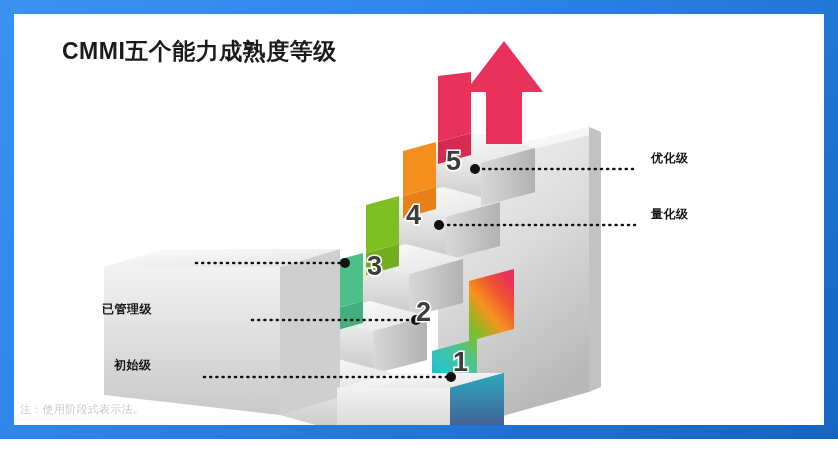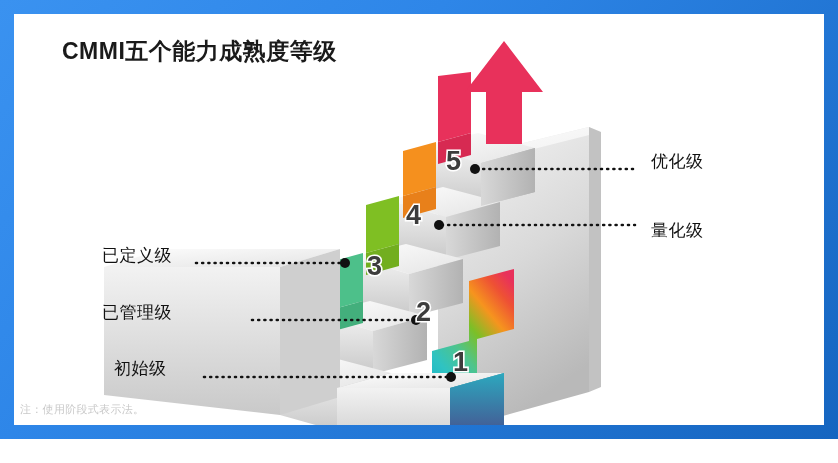--- a/index.html
+++ b/index.html
@@ -23,21 +23,21 @@
   #stage{position:absolute;left:0;top:0;width:824px;height:449px;}
   #stage svg{position:absolute;left:0;top:0;}
 
   
   .stepnum{position:absolute;font-size:27px;font-weight:bold;color:#3c3c3c;
            -webkit-text-stroke:3.2px #ffffff;paint-order:stroke fill;
            text-shadow:0 0 0 #fff;line-height:1;}
   .stepnum span{position:relative;}
 
   
-  .sidelabel{position:absolute;font-size:17px;font-weight:normal;color:#111111;
+  .sidelabel{position:absolute;font-size:12px;font-weight:bold;color:#111111;
              white-space:nowrap;letter-spacing:.5px;}
 </style>
 </head>
 <body>
 
 <div id="slide">
   <div id="canvas">
 
     <div id="title">CMMI五个能力成熟度等级</div>
 
@@ -194,21 +194,20 @@
       </div>
       <div class="stepnum" style="left:392px;top:188px;">
         <span>4</span>
       </div>
       <div class="stepnum" style="left:432px;top:134px;">
         <span>5</span>
       </div>
 
       <div class="sidelabel" style="left:100px;top:343px;text-align:right;">初始级</div>
       <div class="sidelabel" style="left:88px;top:287px;">已管理级</div>
-      <div class="sidelabel" style="left:88px;top:230px;">已定义级</div>
-      <div class="sidelabel" style="left:637px;top:205px;">量化级</div>
+      <div class="sidelabel" style="left:637px;top:192px;">量化级</div>
       <div class="sidelabel" style="left:637px;top:136px;">优化级</div>
     </div>
 
     <div id="note">注：使用阶段式表示法。</div>
 
   </div>
 </div>
 
 </body></html>

